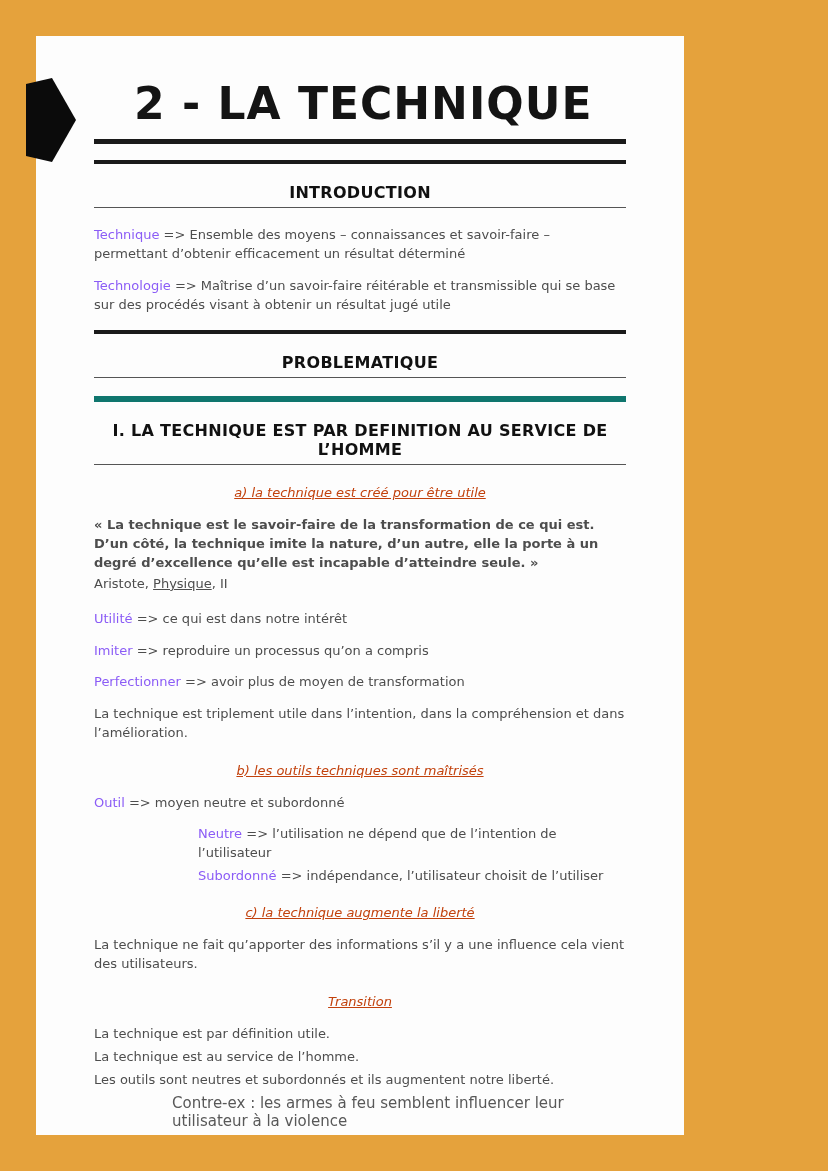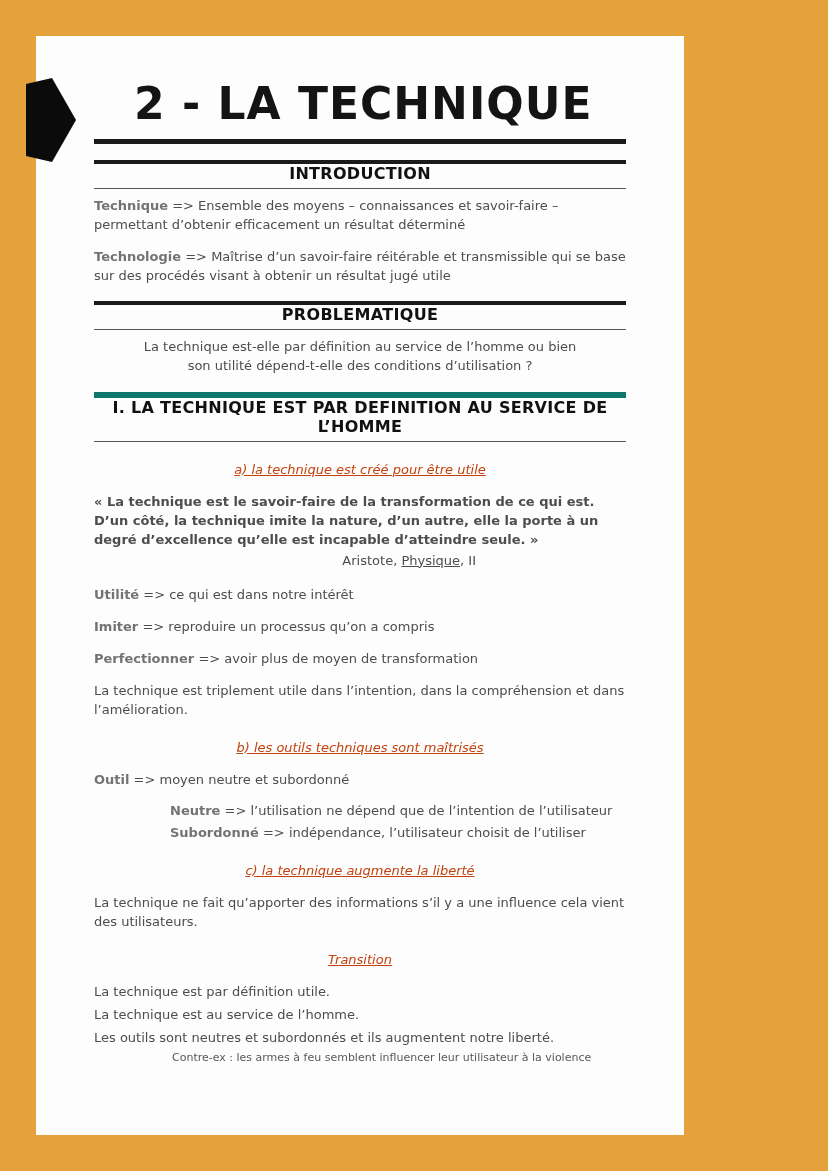--- a/index.html
+++ b/index.html
@@ -43,64 +43,64 @@
   }
   .title-rule {
     height: 5px;
     background: #1a1a1a;
     margin: 0 0 14px 0;
   }
   .section-header {
     border-top: 4px solid #1a1a1a;
     border-bottom: 1px solid #555;
     text-align: center;
-    padding: 0 0 5px 0;
-    margin: 16px 0 8px 0;
+    padding: 19px 0 5px 0;
+    margin: 16px 0 18px 0;
   }
   .section-header.major {
     border-top: 6px solid #0f766e;
   }
   .section-header h2 {
     margin: 0;
     font-size: 16px;
     font-weight: bold;
     color: #111;
     letter-spacing: 0.3px;
   }
   p, .para {
     font-size: 13px;
     line-height: 1.45;
     color: #4d4d4d;
     margin: 0 0 13px 0;
   }
-  .term { font-weight: bold; color: #737373; }
+  .term { font-weight: normal; color: #8b5cf6; }
   .sub-heading {
     text-align: center;
     font-style: italic;
     font-size: 13px;
     color: #c2410c;
     margin: 20px 0 16px 0;
   }
   .sub-heading span { text-decoration: underline; }
   .centered-para {
     text-align: center;
     padding: 0 40px;
   }
   .quote { margin-bottom: 2px; font-weight: bold; }
   .attribution {
-    text-align: right;
+    text-align: left;
     padding-right: 150px;
     margin-bottom: 16px;
   }
   .attribution .work { text-decoration: underline; }
-  .indent-1 { margin-left: 76px; margin-bottom: 4px; }
+  .indent-1 { margin-left: 104px; margin-bottom: 4px; }
   .tight { margin-bottom: 12px; }
   .transition-lines p { margin-bottom: 4px; }
   .footnote {
-    font-size: 11px;
+    font-size: 15px;
     color: #585858;
     margin: 4px 0 0 78px;
   }
 </style>
 </head>
 <body>
 
 <div class="frame">
   <div class="page">
 
@@ -114,21 +114,20 @@
     </div>
 
     <p><span class="term">Technique</span><span> =&gt; Ensemble des moyens – connaissances et savoir-faire – permettant d’obtenir efficacement un résultat déterminé</span></p>
 
     <p><span class="term">Technologie</span><span> =&gt; Maîtrise d’un savoir-faire réitérable et transmissible qui se base sur des procédés visant à obtenir un résultat jugé utile</span></p>
 
     <div class="section-header">
       <h2>PROBLEMATIQUE</h2>
     </div>
 
-    <p class="centered-para">La technique est-elle par définition au service de l’homme ou bien son utilité dépend-t-elle des conditions d’utilisation ?</p>
 
     <div class="section-header major">
       <h2>I. LA TECHNIQUE EST PAR DEFINITION AU SERVICE DE L’HOMME</h2>
     </div>
 
     <div class="sub-heading"><span>a) la technique est créé pour être utile</span></div>
 
     <p class="quote">« La technique est le savoir-faire de la transformation de ce qui est. D’un côté, la technique imite la nature, d’un autre, elle la porte à un degré d’excellence qu’elle est incapable d’atteindre seule. »</p>
     <p class="attribution"><span>Aristote, </span><span class="work">Physique</span><span>, II</span></p>
 

